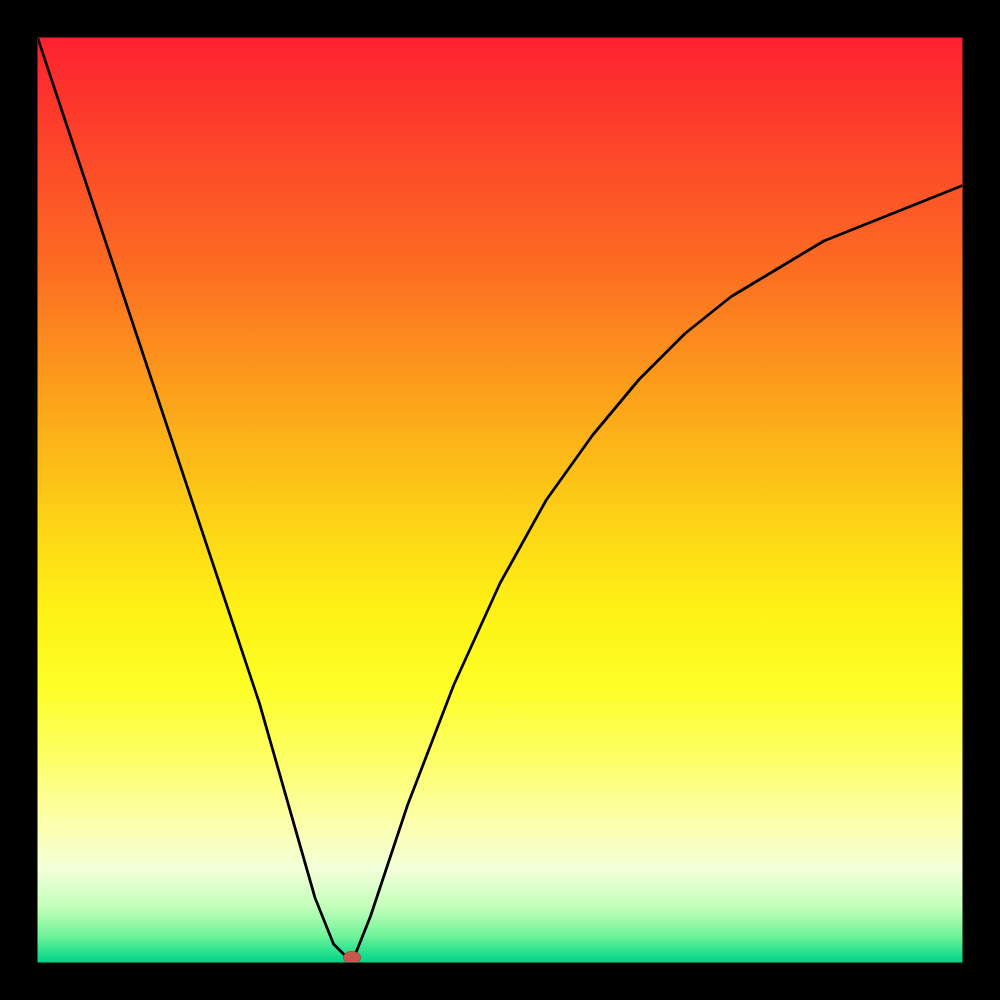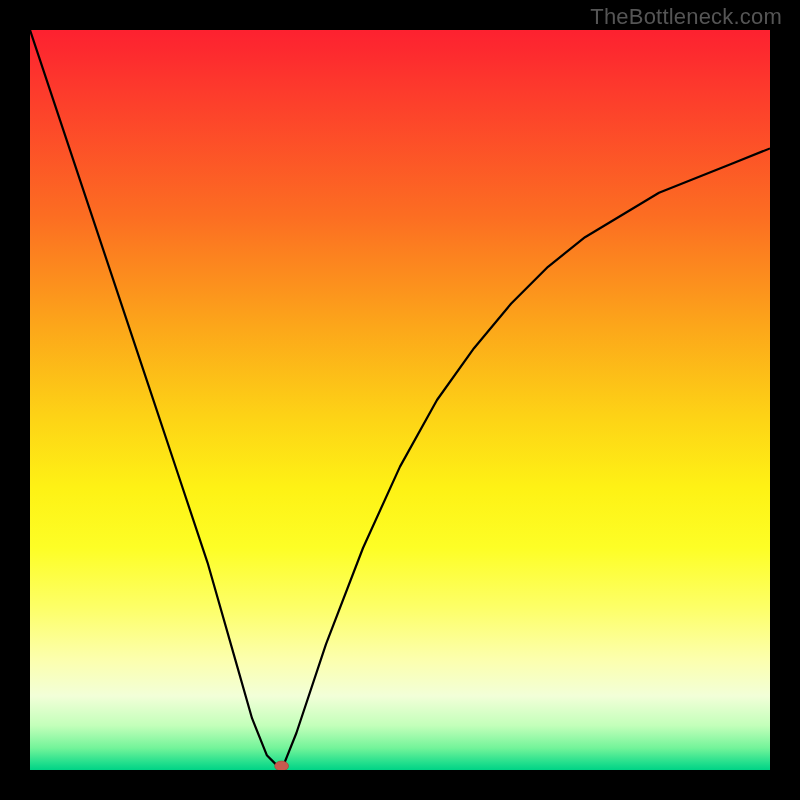--- a/index.html
+++ b/index.html
@@ -70,21 +70,20 @@
     fill: #c65a4f;
     stroke: #9e3a2f;
     stroke-width: 0.5;
   }
 </style>
 </head>
 <body>
 
 <div class="frame">
 
-  <div class="attribution">TheBottleneck.com</div>
 
   <div class="plot-area">
     <svg class="curve-svg" viewBox="0 0 740 740" preserveAspectRatio="none">
       <path id="curve-path" class="curve-path" d="M0.0 0.0 L29.6 88.8 L59.2 177.6 L88.8 266.4 L118.4 355.2 L148.0 444.0 L177.6 532.8 L207.2 636.4 L222.0 688.2 L236.8 725.2 L244.2 732.6 L251.6 740.0 L266.4 703.0 L296.0 614.2 L333.0 518.0 L370.0 436.6 L407.0 370.0 L444.0 318.2 L481.0 273.8 L518.0 236.8 L555.0 207.2 L592.0 185.0 L629.0 162.8 L666.0 148.0 L703.0 133.2 L740.0 118.4"></path>
       <ellipse id="marker" class="marker" rx="7" ry="5" cx="251.6" cy="736.0"></ellipse>
     </svg>
   </div>
 
 </div>
 

